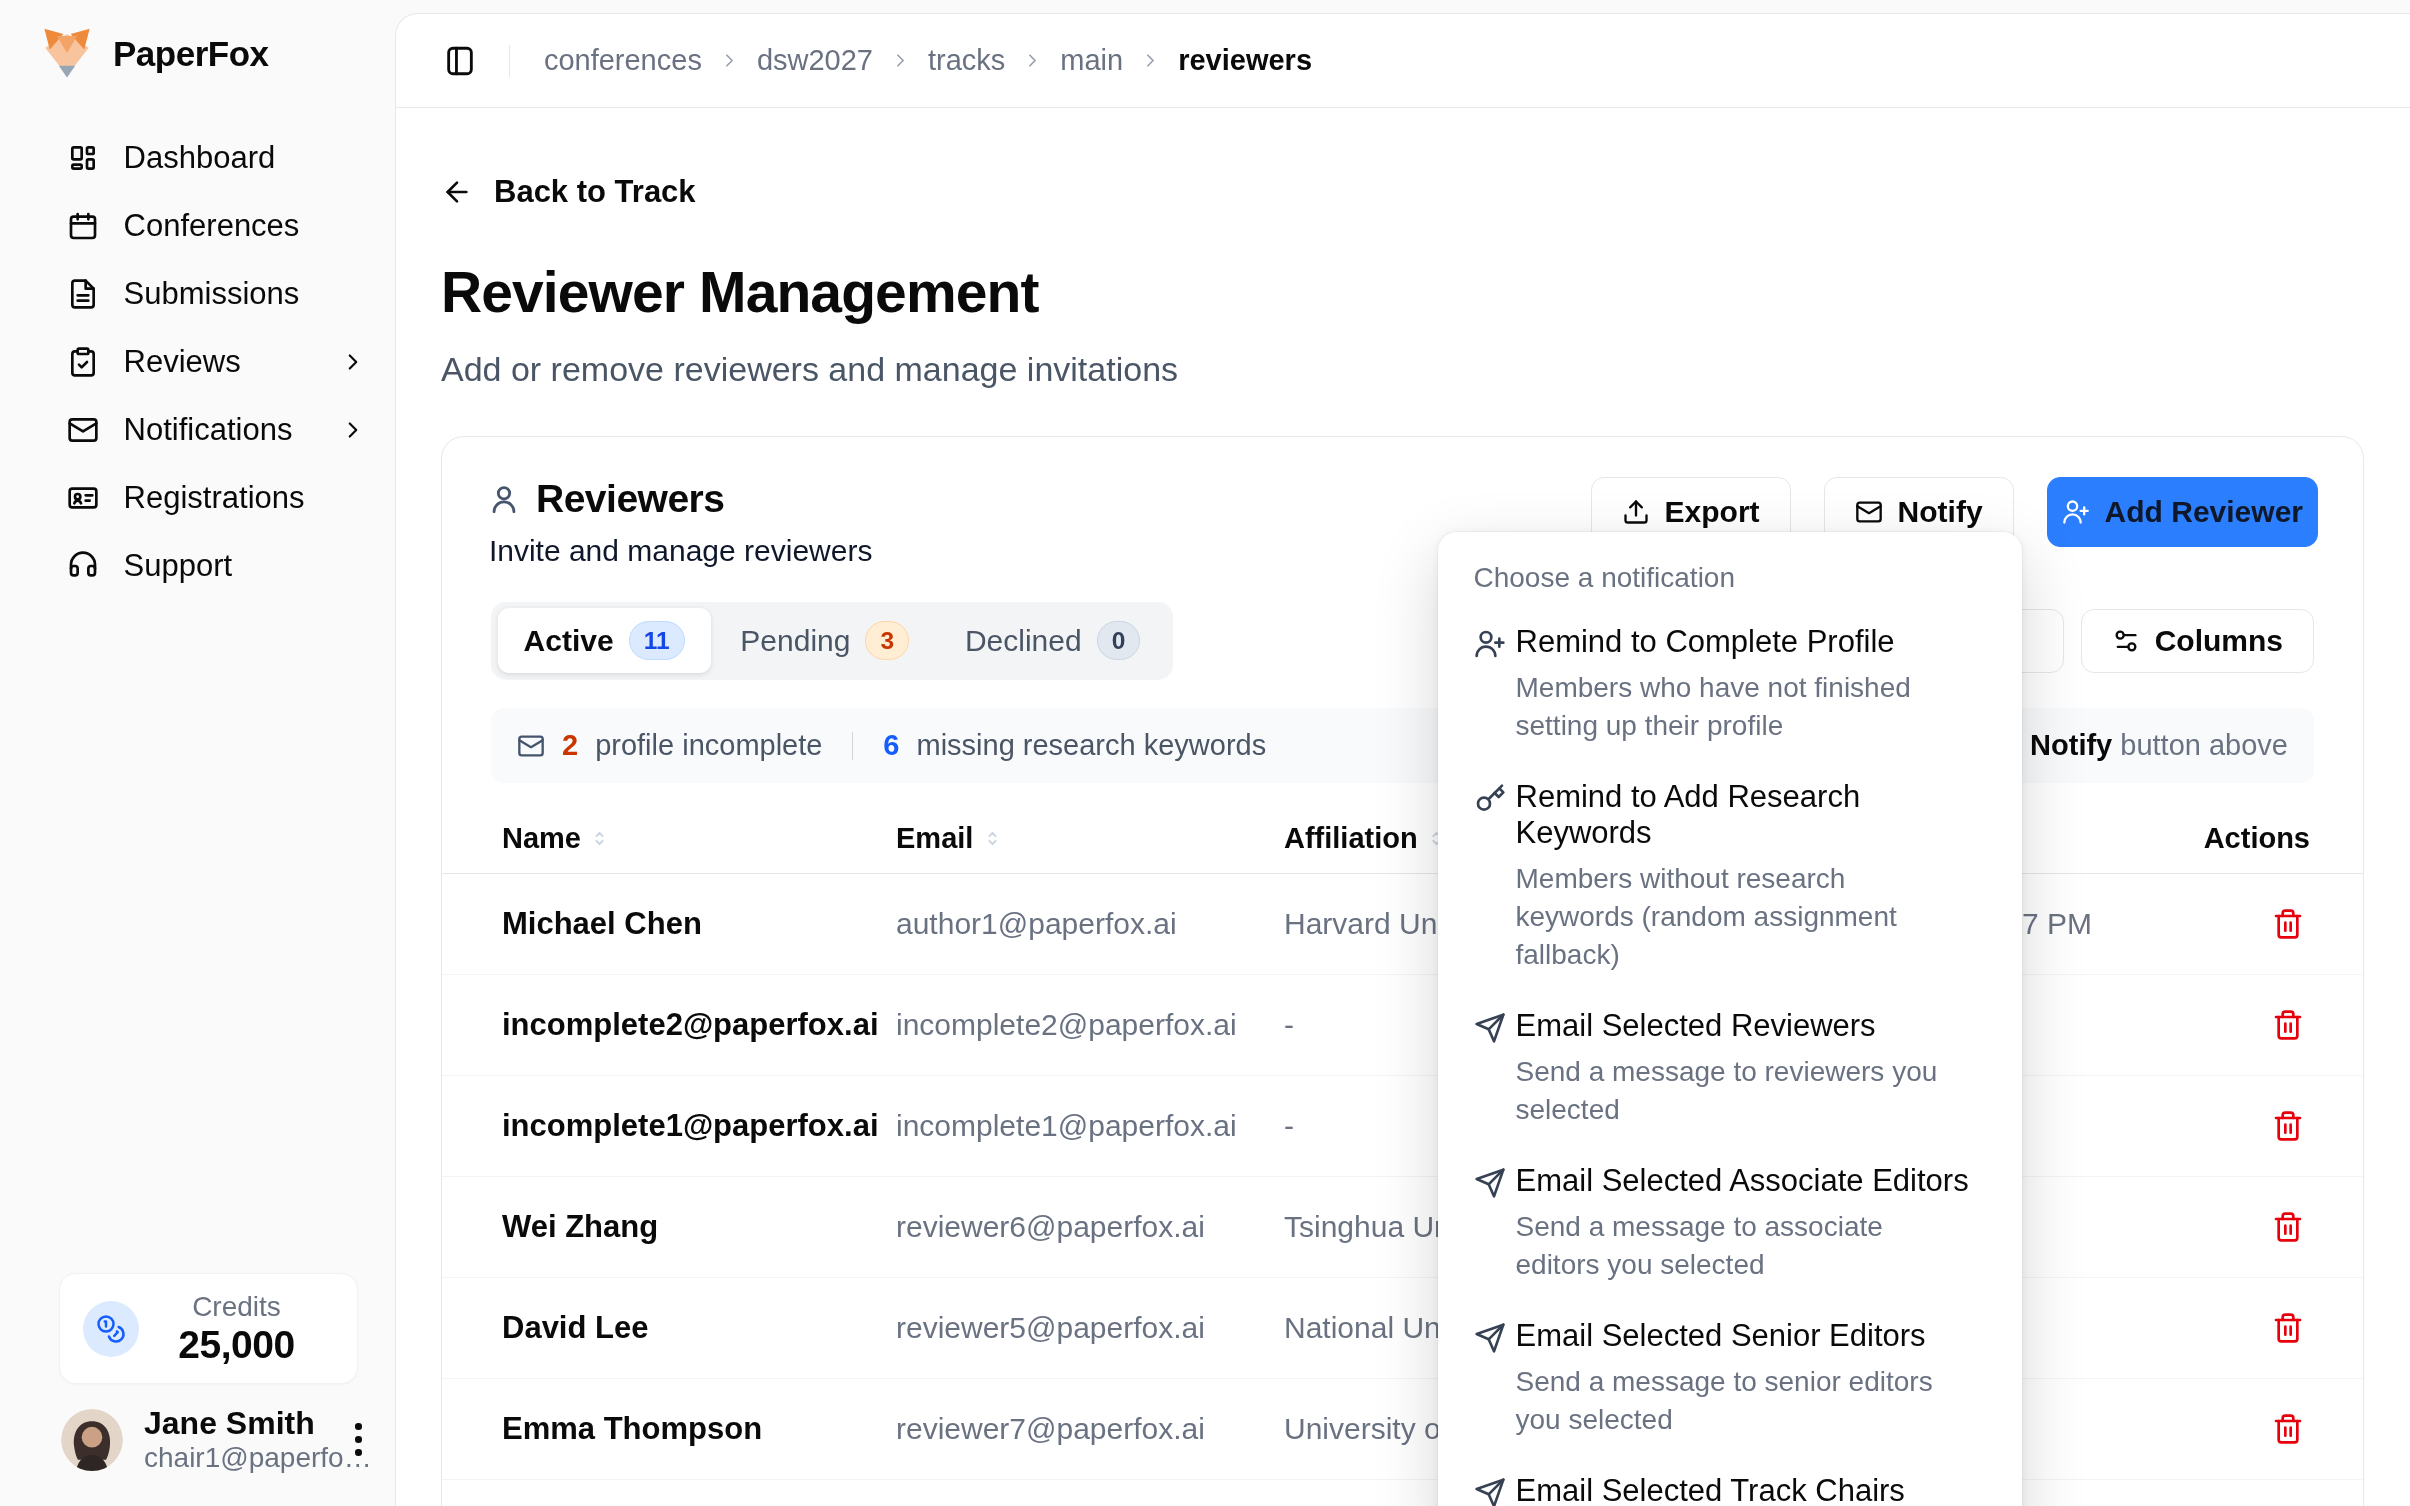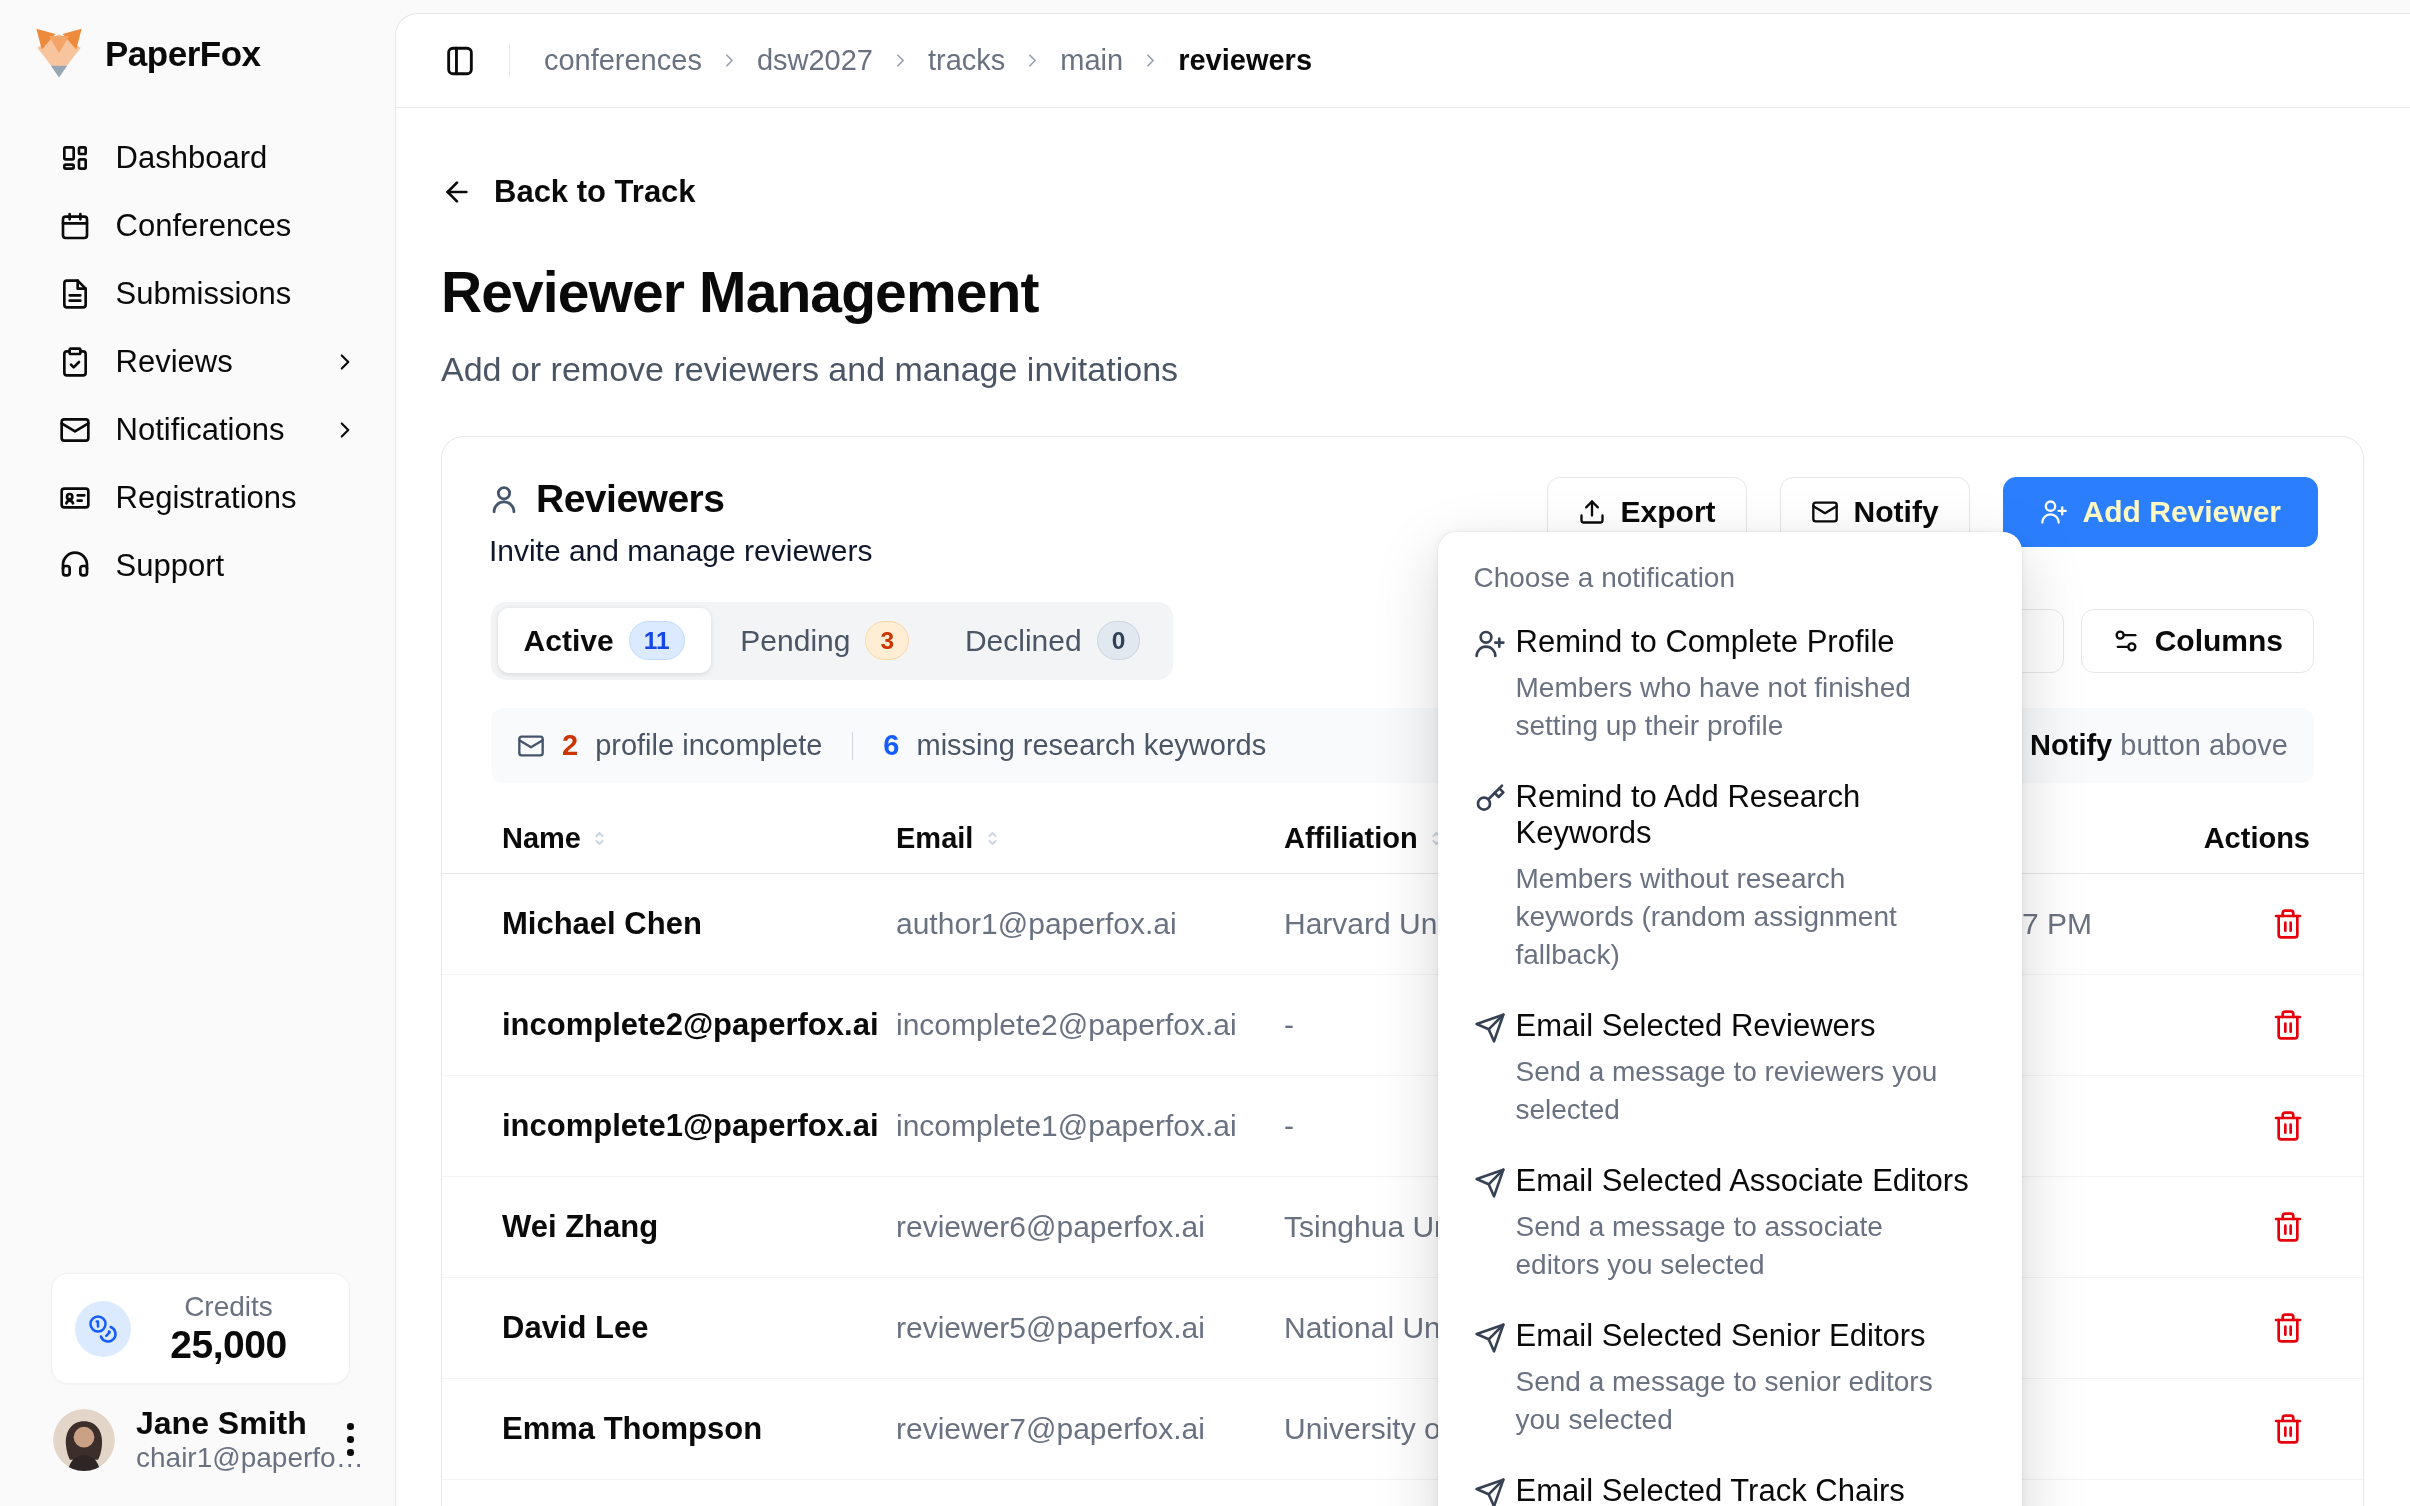--- a/index.html
+++ b/index.html
@@ -1,21 +1,21 @@
 <!DOCTYPE html>
 <html style="font-size:15px"><head>
 <meta charset="utf-8">
 <style>
   * { margin:0; padding:0; box-sizing:border-box; }
   html,body { width:2411px; height:1507px; overflow:hidden; }
   body { font-family:"Liberation Sans", sans-serif; background:#fafafa; color:#0a0a0a; }
   .root { position:relative; width:2411px; height:1507px; }
 
   
-  .sidebar { position:absolute; left:4px; top:0; width:395px; height:1507px; background:#fafafa; }
+  .sidebar { position:absolute; left:12px; top:0; width:395px; height:1507px; background:#fafafa; }
   .brand { display:flex; align-items:center; gap:17px; padding:24.5px 0 0 26px; }
   .brand-name { font-size:35px; font-weight:700; letter-spacing:-0.5px; }
   .nav { margin-top:41px; }
   .nav-item { display:flex; align-items:center; gap:22.6px; height:68px; padding:0 41px 0 55px; font-size:31px; color:#0a0a0a; cursor:pointer; }
   .nav-item .nicon { width:34px; height:34px; flex:0 0 34px; display:flex; align-items:center; }
   .nav-item .nlabel { flex:1; }
   .nav-item .nchev { width:26px; height:26px; }
   .credits-card { position:absolute; left:47px; right:49px; top:1273px; height:111px; background:#ffffff; border:0.9px solid #f1f2f4; border-radius:17px; display:flex; align-items:center; padding:0 22.6px; box-shadow:0 0.9px 1.9px rgba(0,0,0,0.03); }
   .coins-bubble { width:56px; height:56px; border-radius:50%; background:#dbeafe; display:flex; align-items:center; justify-content:center; flex:0 0 56px; }
   .credits-mid { flex:1; display:flex; flex-direction:column; align-items:center; }
@@ -45,21 +45,21 @@
   .page-sub { margin-top:24.5px; font-size:34px; color:#4a5565; }
 
   
   .card { margin-top:47px; background:#fff; border:0.9px solid #e5e7eb; border-radius:22.6px; width:1923px; min-height:1130px; }
   .card-head { display:flex; justify-content:space-between; align-items:flex-start; padding:40px 45px 0 45px; }
   .card-title-row { display:flex; align-items:center; gap:15px; color:#45556c; }
   .card-title { font-size:39px; font-weight:700; color:#0a0a0a; letter-spacing:-0.5px; }
   .card-sub { margin-top:13px; margin-left:1.9px; font-size:30px; color:#0f172a; }
   .head-actions { display:flex; gap:33px; }
   .btn { display:flex; align-items:center; gap:15px; height:70px; padding:0 30px; border:0.9px solid #e5e7eb; border-radius:13px; background:#fff; font-size:30px; font-weight:700; cursor:pointer; font-family:inherit; color:#0a0a0a; }
-  .btn-primary { background:#2b7fff; border-color:#2b7fff; color:#fef9c3; padding:0 36px; }
+  .btn-primary { background:#2b7fff; border-color:#2b7fff; color:#0f172a; padding:0 14px; }
 
   .tabs-row { display:flex; justify-content:space-between; align-items:center; margin-top:34px; padding:0 49px; position:relative; }
   .tabs { display:flex; align-items:center; background:#f3f4f6; border-radius:15px; padding:6.6px; gap:3.8px; }
   .tab { display:flex; align-items:center; gap:15px; padding:13px 26px; border-radius:11.3px; font-size:30px; color:#4a5565; cursor:pointer; }
   .tab.active { background:#fff; color:#0a0a0a; font-weight:700; box-shadow:0 1.9px 5.6px rgba(0,0,0,0.10); }
   .badge { font-size:24.5px; font-weight:700; padding:4.7px 14px; border-radius:941px; border:0.9px solid transparent; }
   .badge-blue { background:#dbeafe; border-color:#bedbff; color:#1447e6; }
   .badge-orange { background:#ffedd4; border-color:#ffd6a7; color:#ca3500; }
   .badge-gray { background:#e2e8f0; border-color:#cad5e2; color:#314158; }
   .tabs-right { display:flex; align-items:center; gap:17px; }

